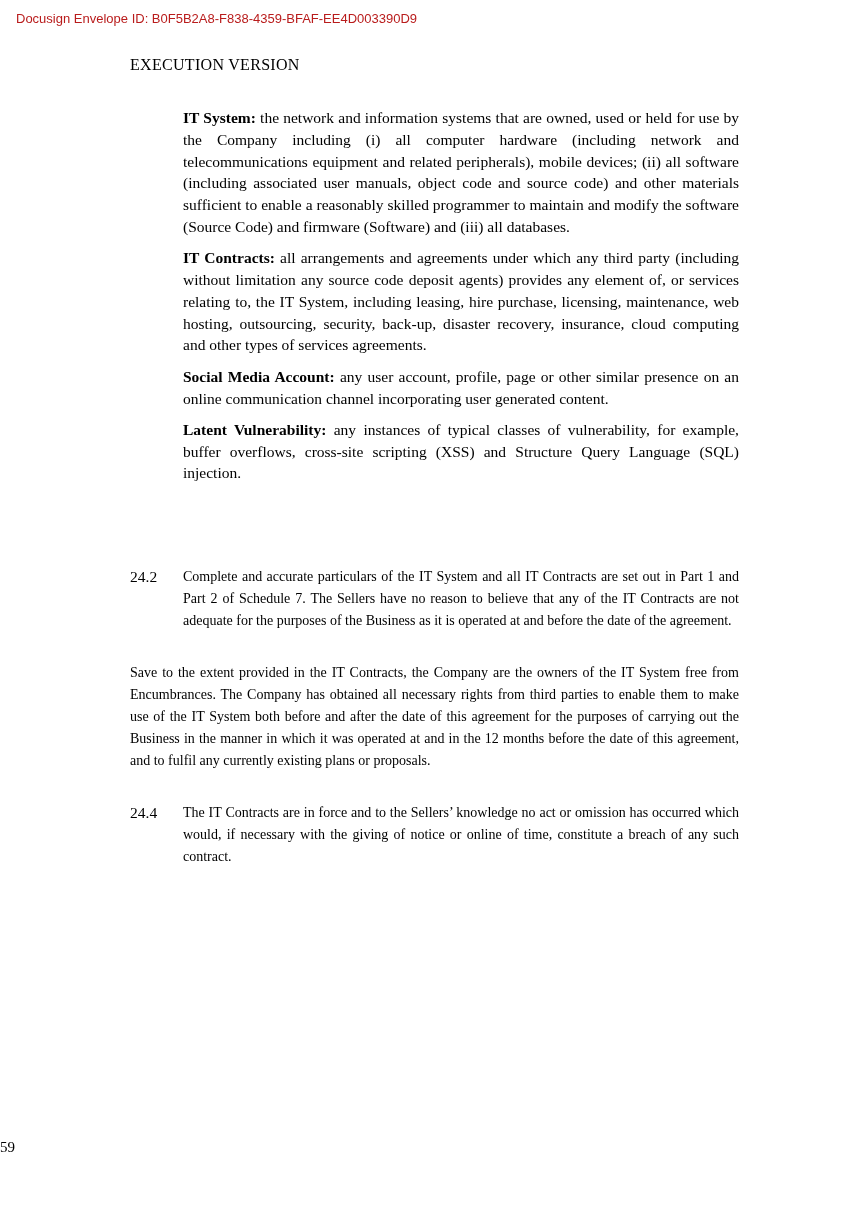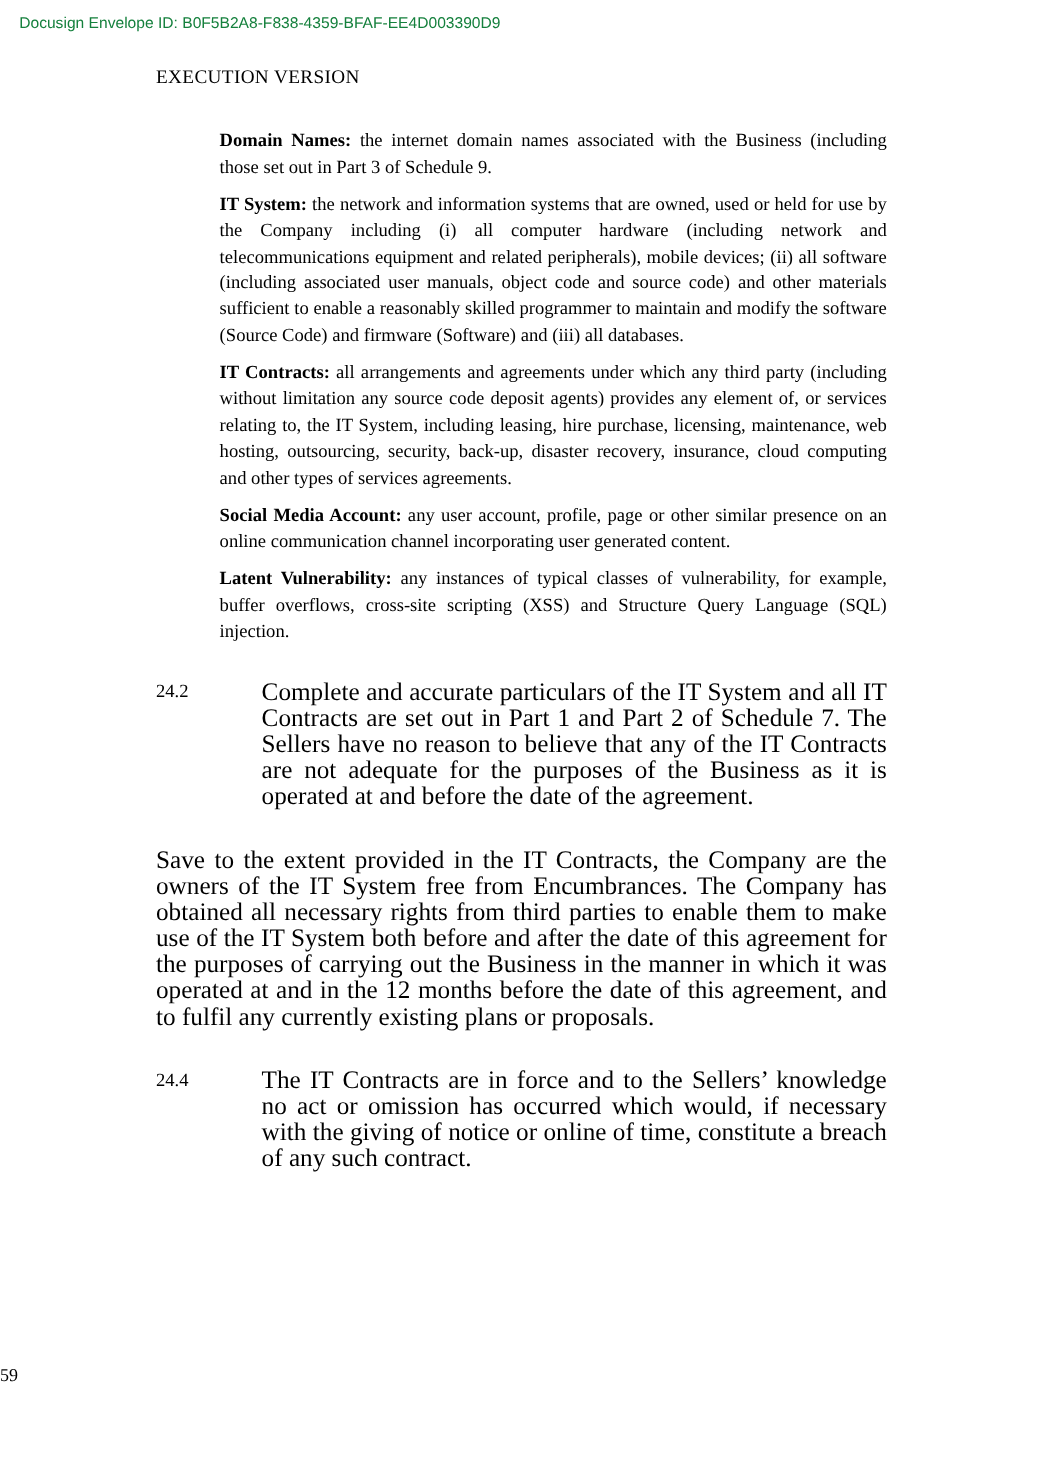--- a/index.html
+++ b/index.html
@@ -11,21 +11,21 @@
     font-family: "Liberation Serif", serif;
     color: #000;
     overflow: hidden;
   }
   .docusign-header {
     position: absolute;
     left: 16px;
     top: 11px;
     font-family: "Liberation Sans", sans-serif;
     font-size: 13px;
-    color: #15803d;
+    color: #b91c1c;
     white-space: nowrap;
   }
   .exec-version {
     position: absolute;
     left: 130px;
     top: 56px;
     font-size: 16px;
     letter-spacing: 0.3px;
     text-align: center;
   }
@@ -44,52 +44,50 @@
   .def-para b { font-weight: bold; }
   .clauses {
     position: absolute;
     left: 130px;
     top: 566px;
     width: 609px;
   }
   .clause {
     display: flex;
     margin-bottom: 31px;
-    gap: 35px;
   }
   .clause-num {
     flex: 0 0 53px;
     width: 53px;
     font-size: 15.5px;
     line-height: 21.8px;
   }
   .clause-text {
     flex: 1;
     text-align: justify;
-    font-size: 21px;
+    font-size: 14px;
     line-height: 21.8px;
   }
   .page-number {
     position: absolute;
     left: 0;
     right: 0;
     top: 1139px;
     text-align: left;
     font-size: 15px;
   }
 </style>
 </head>
 <body>
 
 <div class="docusign-header">Docusign Envelope ID: B0F5B2A8-F838-4359-BFAF-EE4D003390D9</div>
 
 <div class="exec-version">EXECUTION VERSION</div>
 
 <div class="definitions">
-  <p class="def-para"><b>Domain Names:</b><span> the internet domain names associated with the Business (including those set out in Part 3 of Schedule 9.</span></p>
   <p class="def-para"><b>IT System:</b><span> the network and information systems that are owned, used or held for use by the Company including (i) all computer hardware (including network and telecommunications equipment and related peripherals), mobile devices; (ii) all software (including associated user manuals, object code and source code) and other materials sufficient to enable a reasonably skilled programmer to maintain and modify the software (Source Code) and firmware (Software) and (iii) all databases.</span></p>
   <p class="def-para"><b>IT Contracts:</b><span> all arrangements and agreements under which any third party (including without limitation any source code deposit agents) provides any element of, or services relating to, the IT System, including leasing, hire purchase, licensing, maintenance, web hosting, outsourcing, security, back-up, disaster recovery, insurance, cloud computing and other types of services agreements.</span></p>
   <p class="def-para"><b>Social Media Account:</b><span> any user account, profile, page or other similar presence on an online communication channel incorporating user generated content.</span></p>
   <p class="def-para"><b>Latent Vulnerability:</b><span> any instances of typical classes of vulnerability, for example, buffer overflows, cross-site scripting (XSS) and Structure Query Language (SQL) injection.</span></p>
 </div>
 
 <div class="clauses">
   <div class="clause">
     <span class="clause-num">24.2</span>
     <p class="clause-text">Complete and accurate particulars of the IT System and all IT Contracts are set out in Part 1 and Part 2 of Schedule 7. The Sellers have no reason to believe that any of the IT Contracts are not adequate for the purposes of the Business as it is operated at and before the date of the agreement.</p>

